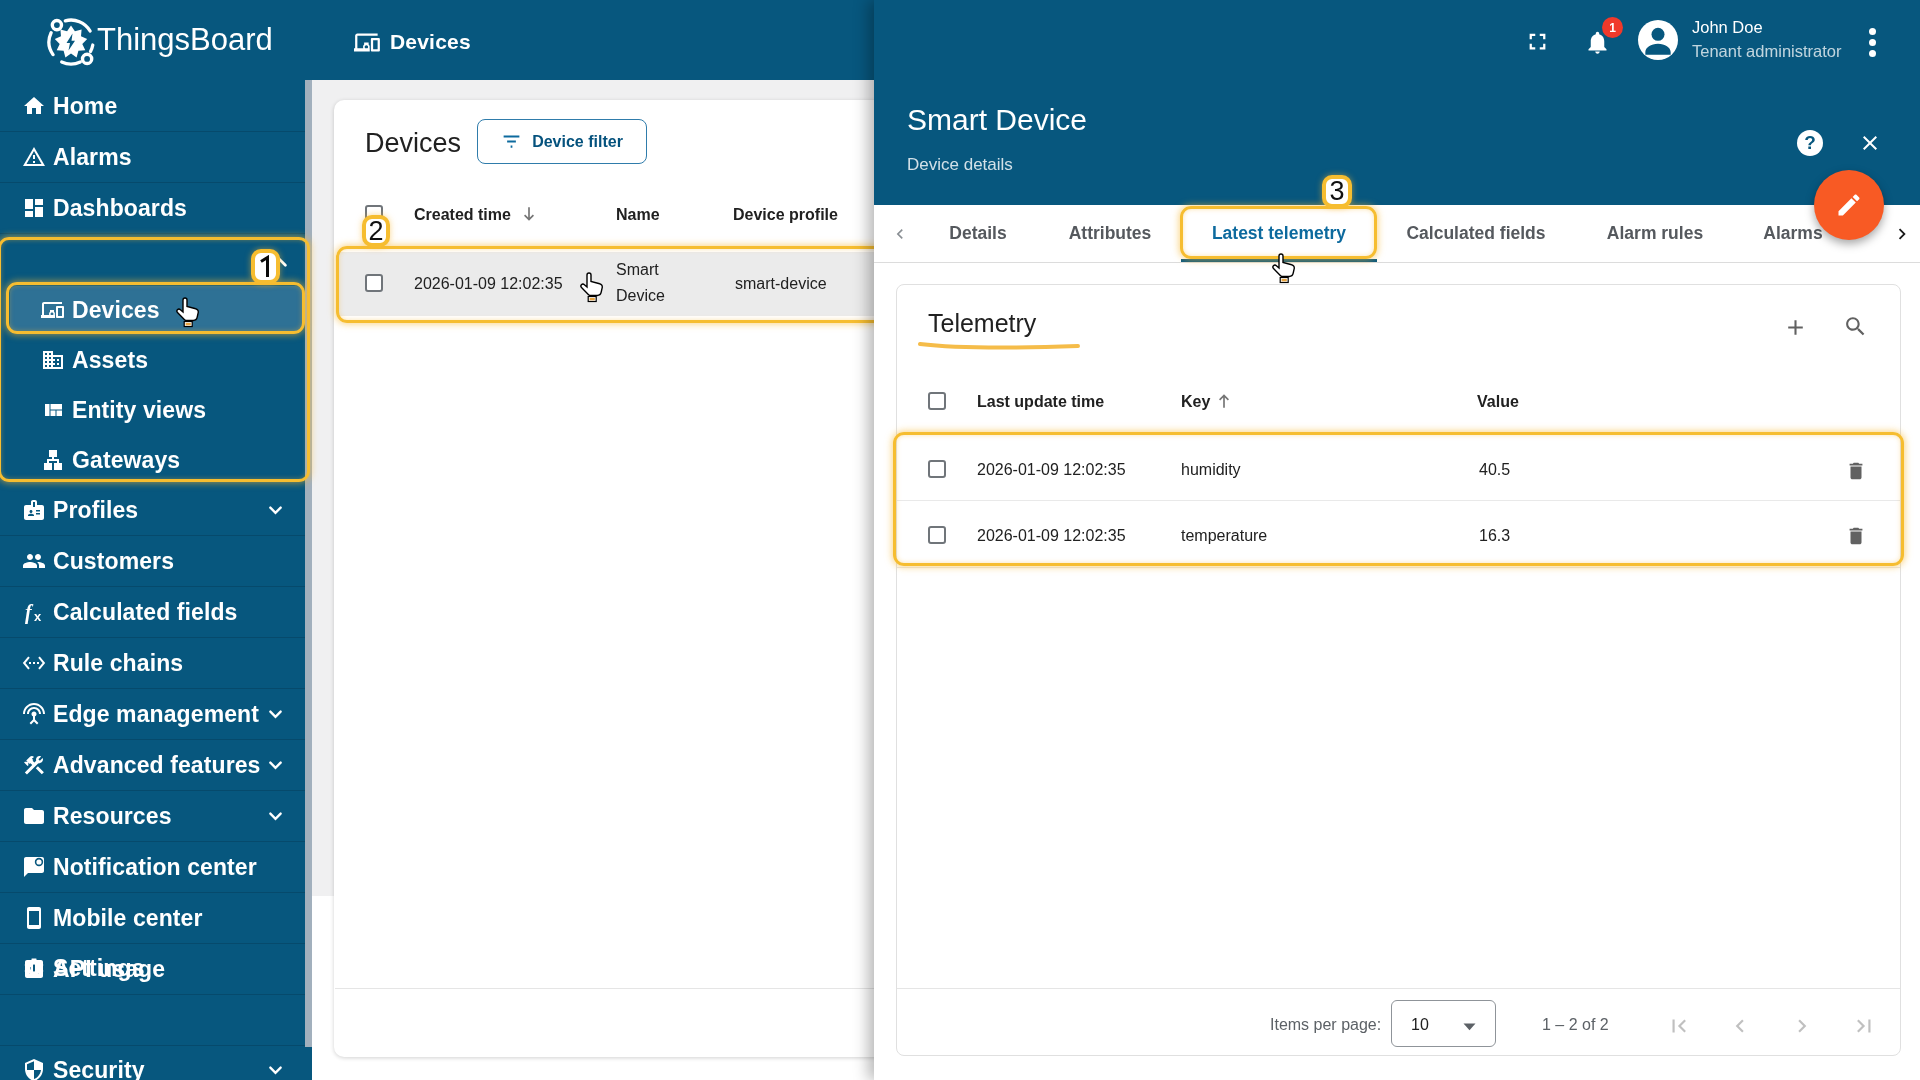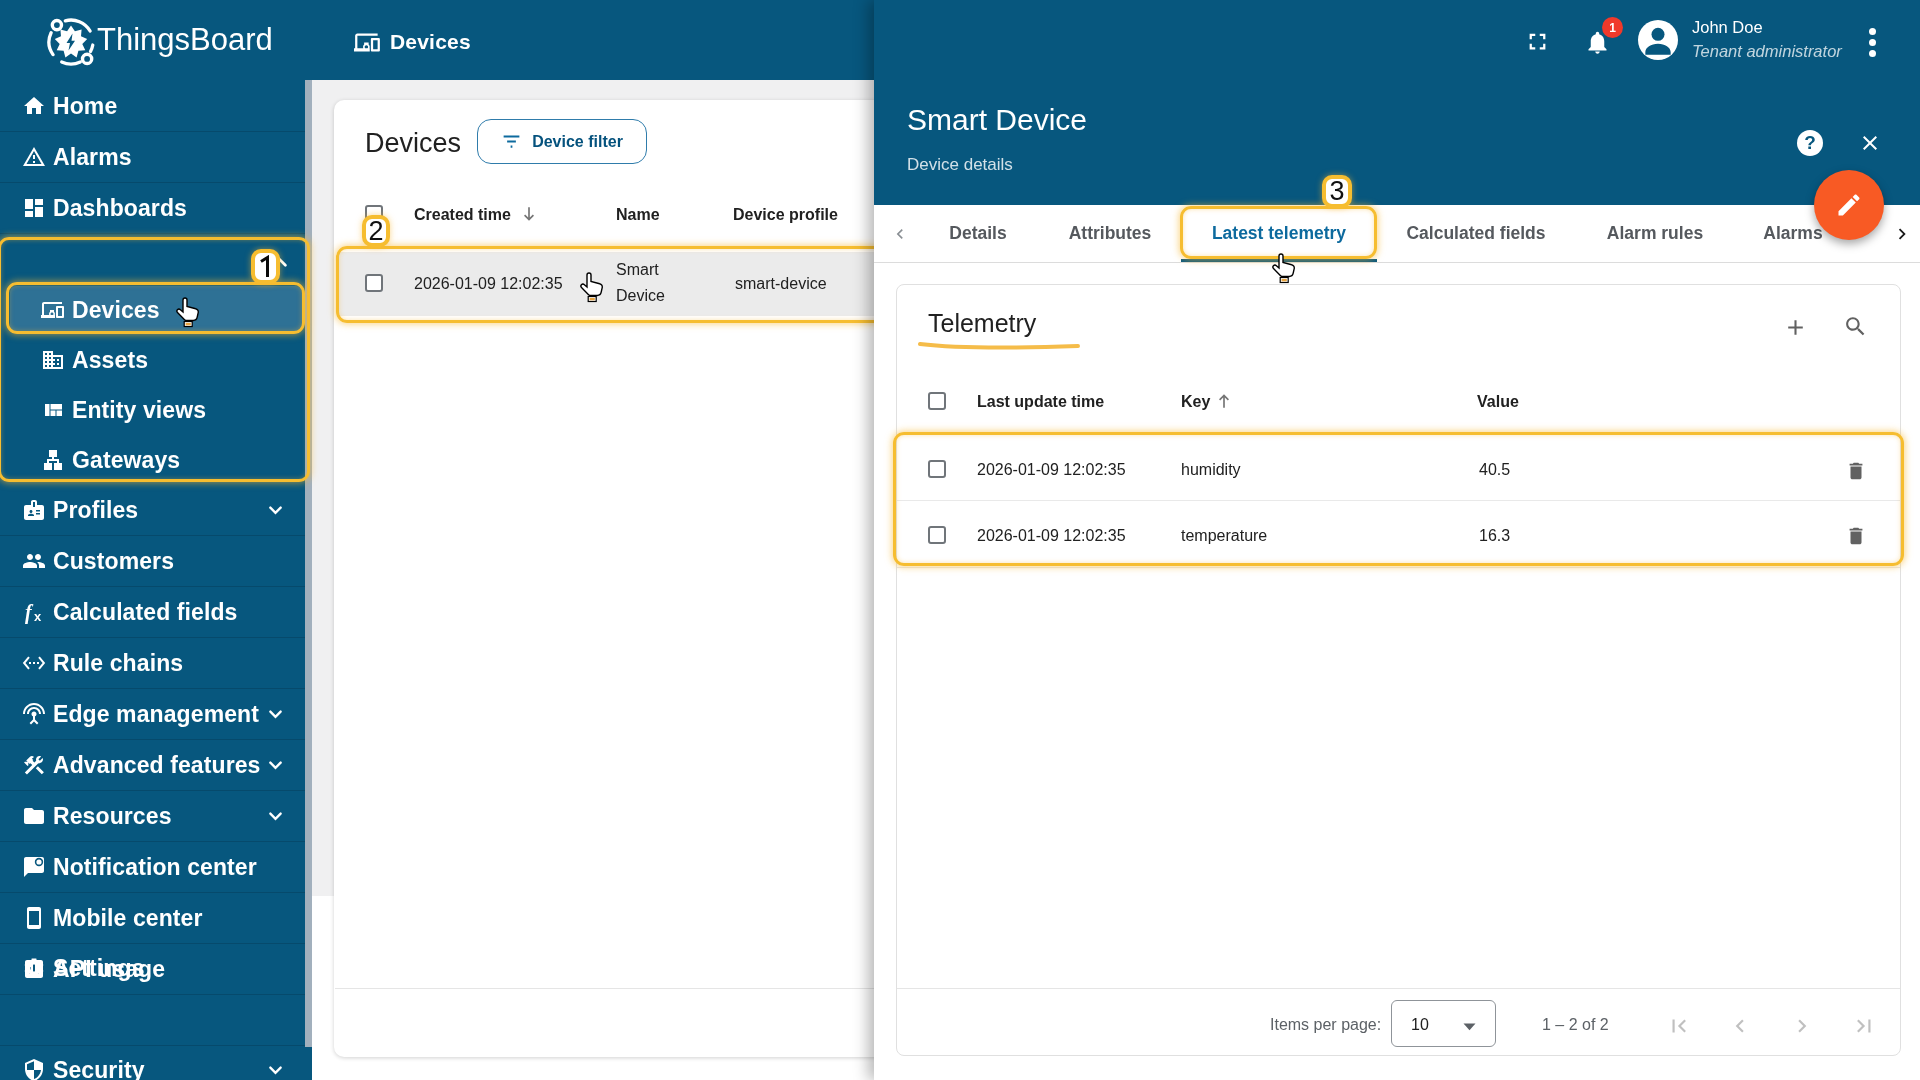--- a/index.html
+++ b/index.html
@@ -27,21 +27,21 @@
   .mitem.sub .lbl { left:72px; }
   .mitem .chev { position:absolute; right:20px; top:50%; transform:translateY(-50%); width:19px; height:19px; }
   .mdiv { position:absolute; left:0; width:305px; height:1px; background:rgba(0,0,0,0.14); }
   svg.wic { display:block; width:100%; height:100%; fill:#fff; }
   
   #sb-thumb { left:305px; top:80px; width:7px; height:967px; background:#a2b0bd; }
   #sb-track-bot { left:305px; top:1047px; width:7px; height:33px; background:#07577e; }
   
   #devcard { left:334px; top:100px; width:1500px; height:957px; background:#fff; border-radius:10px; box-shadow:0 1px 4px rgba(0,0,0,0.18); }
   #dev-title { left:365px; top:128px; font-size:27px; color:#212121; }
-  #devfilter { left:477px; top:119px; width:170px; height:45px; border:1px solid #2f7cab; border-radius:14px; display:flex; align-items:center; justify-content:center; gap:10px; color:#05527d; font-weight:700; font-size:16px; }
+  #devfilter { left:477px; top:119px; width:170px; height:45px; border:1px solid #2f7cab; border-radius:8px; display:flex; align-items:center; justify-content:center; gap:10px; color:#05527d; font-weight:700; font-size:16px; }
   
   .cb { position:absolute; width:18px; height:18px; border:2px solid #70757a; border-radius:3px; background:#fff; }
   .th { position:absolute; font-size:16px; font-weight:700; color:#212121; }
   .td { position:absolute; font-size:16px; color:#212121; }
   #devrow { left:338px; top:252px; width:1494px; height:64px; background:#ebebeb; }
   .obox { position:absolute; border:3.5px solid var(--orange); border-radius:11px; box-shadow:0 0 7px 1px rgba(247,183,51,0.6), inset 0 0 5px rgba(247,183,51,0.4); }
   .badge { position:absolute; background:#fff; border:4px solid var(--orange); border-radius:10px; color:#111; display:flex; align-items:center; justify-content:center; font-size:27px; box-shadow:0 0 6px rgba(247,183,51,0.55); }
   
   #drawer { left:874px; top:0; width:1046px; height:1080px; background:#fff; box-shadow:-6px 0 14px rgba(0,0,0,0.28); }
   #drawer-head { position:absolute; left:0; top:0; width:1046px; height:205px; background:var(--blue); }
@@ -85,21 +85,21 @@
     <path d="M12 22c1.1 0 2-.9 2-2h-4c0 1.1.89 2 2 2zm6-6v-5c0-3.07-1.64-5.64-4.5-6.32V4c0-.83-.67-1.5-1.5-1.5s-1.5.67-1.5 1.5v.68C7.63 5.36 6 7.92 6 11v5l-2 2v1h16v-1l-2-2z"></path>
   </svg>
   <div class="abs" style="z-index:20;left:1602px;top:17px;width:21px;height:21px;border-radius:50%;background:#f0392b;color:#fff;font-size:12px;font-weight:700;display:flex;align-items:center;justify-content:center;">1</div>
   <div class="abs" style="z-index:20;left:1638px;top:20px;width:40px;height:40px;border-radius:50%;background:#fff;overflow:hidden;">
     <svg width="40" height="40" viewBox="0 0 24 24" fill="#07577e">
       <circle cx="12" cy="8.6" r="3.9"></circle>
       <path d="M12 14.2c-4.2 0-7.6 2.2-7.6 5v1.6h15.2v-1.6c0-2.8-3.4-5-7.6-5z"></path>
     </svg>
   </div>
   <div class="abs" style="z-index:20;left:1692px;top:18px;font-size:16.5px;color:#fff;">John Doe</div>
-  <div class="abs" style="z-index:20;left:1692px;top:42px;font-size:16.5px;color:rgba(255,255,255,0.75);font-style:italic;">Tenant administrator</div>
+  <div class="abs" style="z-index:20;left:1692px;top:42px;font-size:16.5px;color:rgba(255,255,255,0.75);">Tenant administrator</div>
   <div class="abs" style="z-index:20;left:1869px;top:28px;width:7px;height:7px;border-radius:50%;background:#fff;"></div>
   <div class="abs" style="z-index:20;left:1869px;top:39px;width:7px;height:7px;border-radius:50%;background:#fff;"></div>
   <div class="abs" style="z-index:20;left:1869px;top:50px;width:7px;height:7px;border-radius:50%;background:#fff;"></div>
 
   <div id="sidebar" class="abs">
     <div class="mitem" style="top:0.5px;">
         <span class="ic">
           <svg class="wic" viewBox="0 0 24 24">
             <path d="M10 20v-6h4v6h5v-8h3L12 3 2 12h3v8z"></path>
           </svg>

